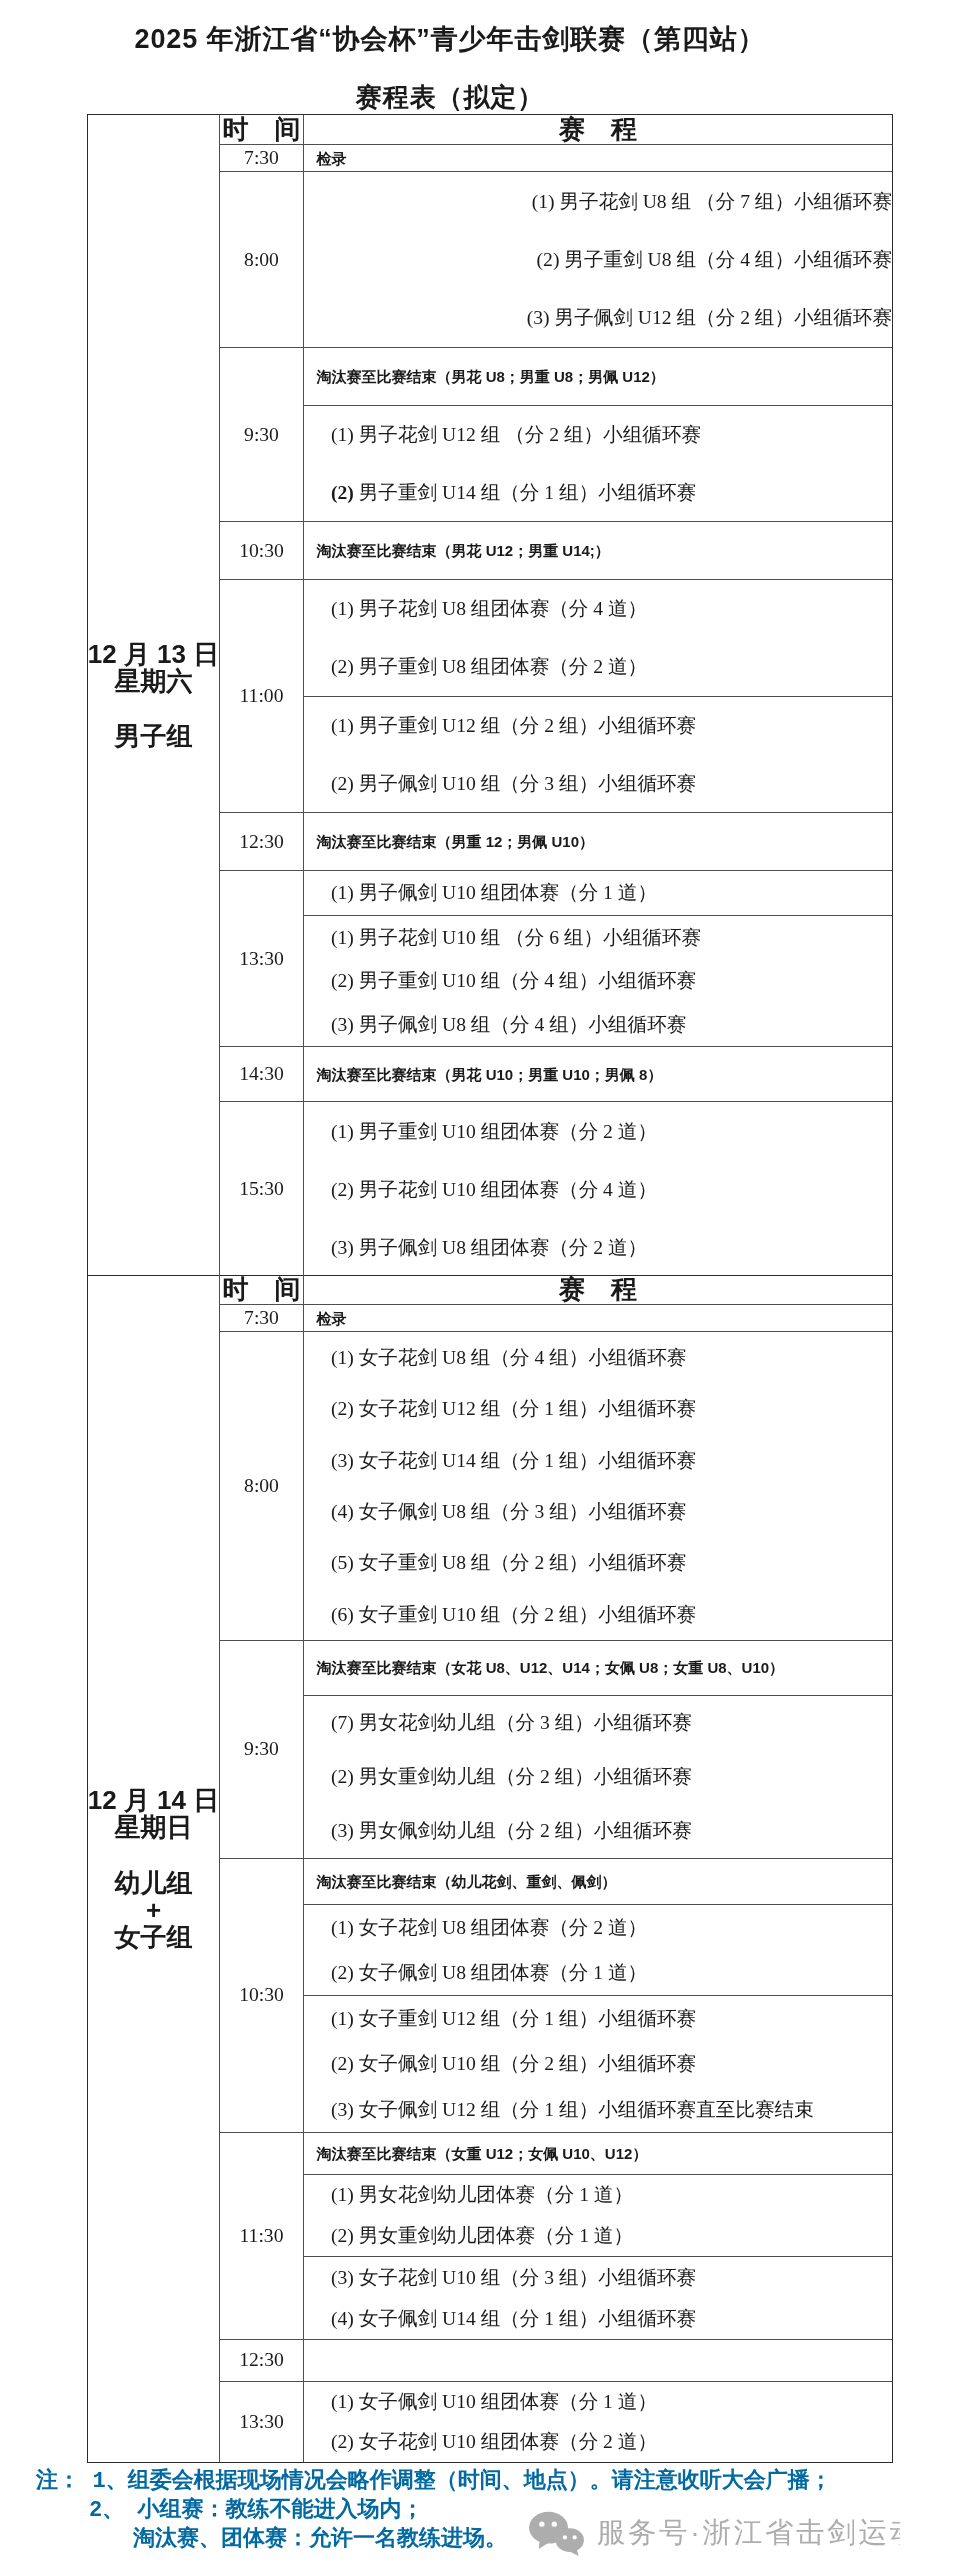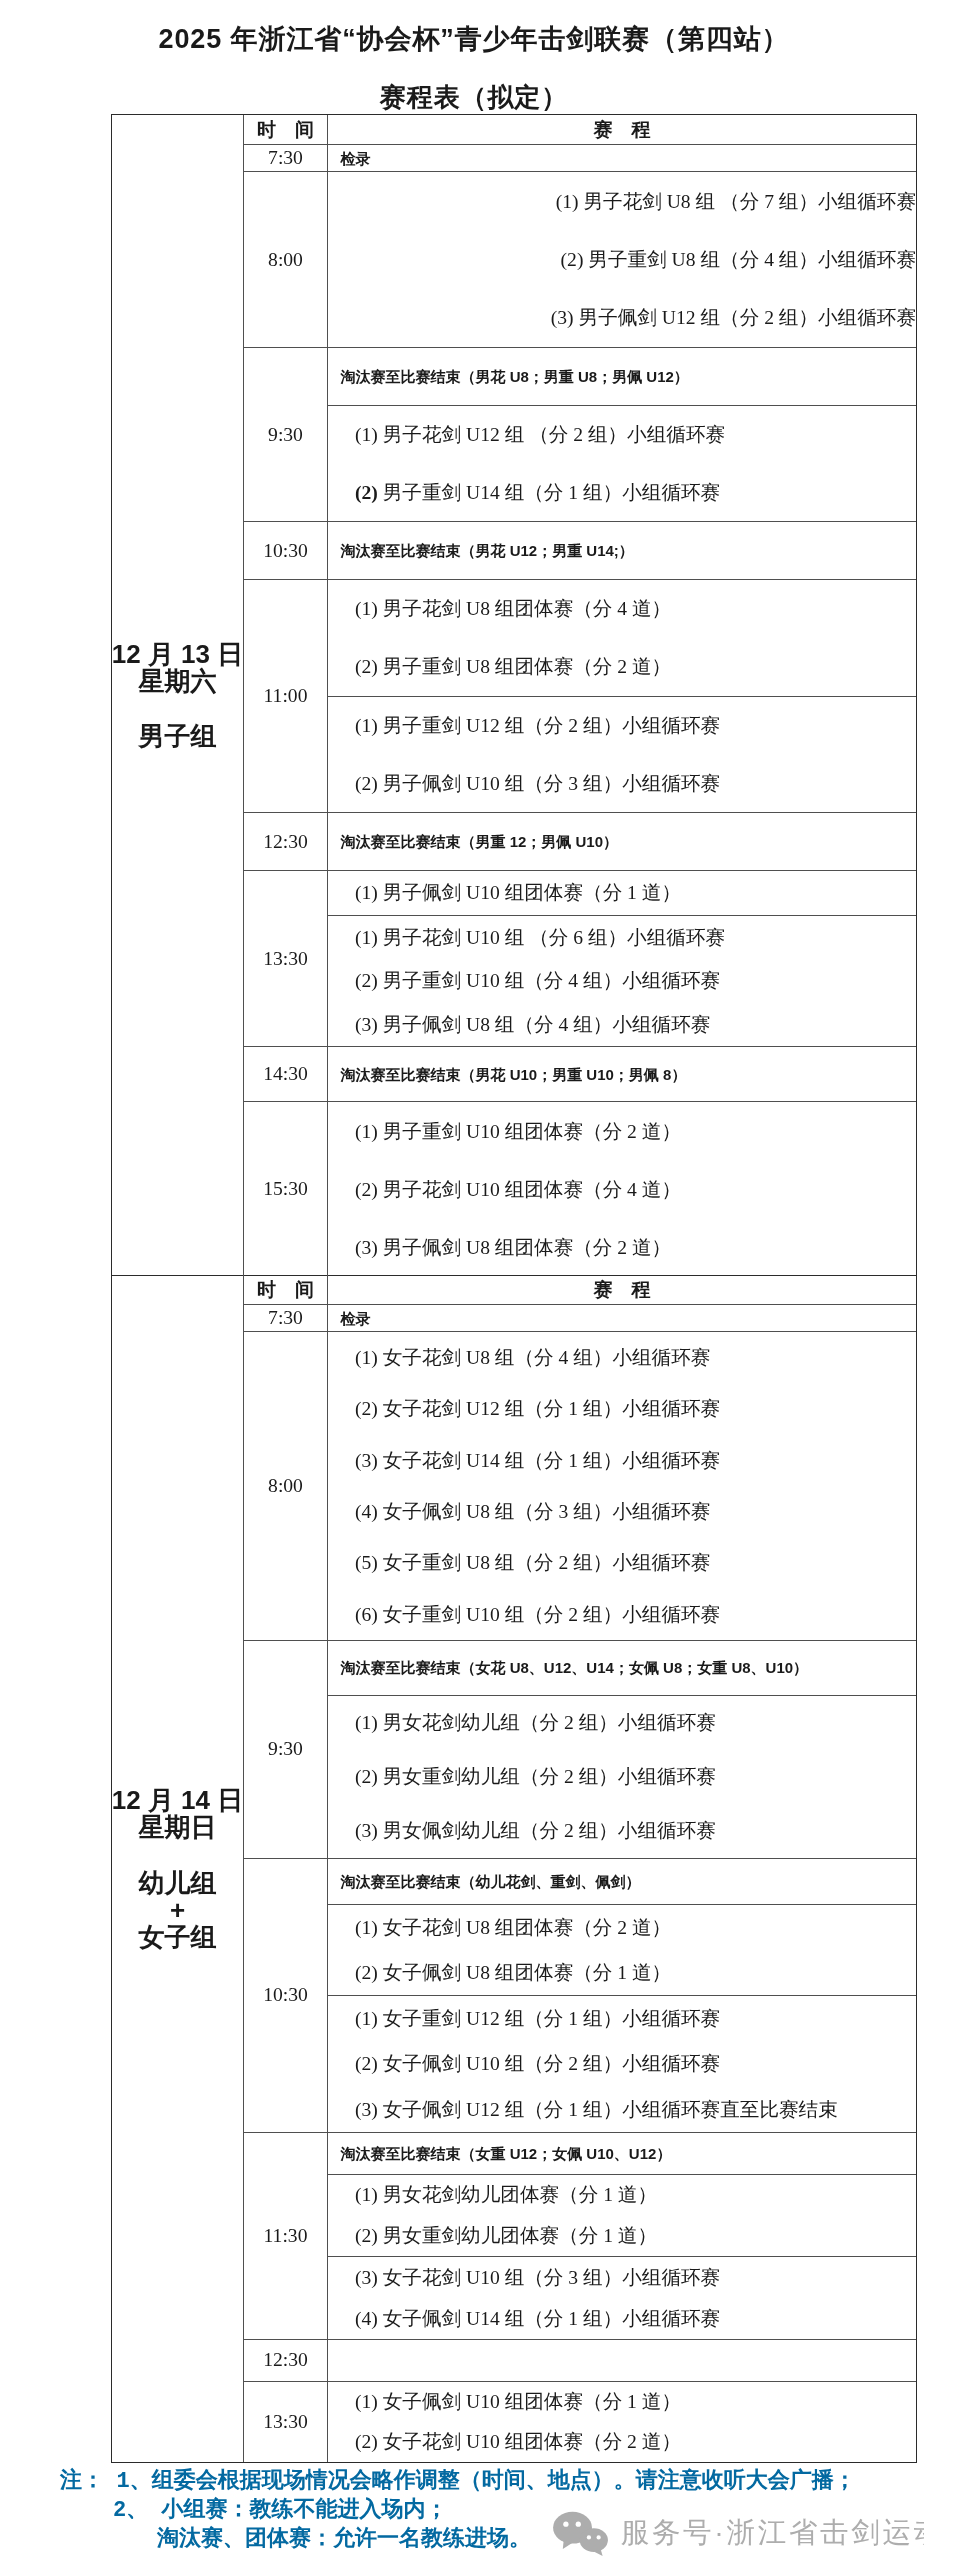--- a/index.html
+++ b/index.html
@@ -1,35 +1,35 @@
 <!DOCTYPE html>
 <html style="font-size:14.2px"><head>
 <meta charset="utf-8">
 <style>
   html,body{margin:0;padding:0;background:#ffffff;}
   .page{position:relative;width:900px;height:2576px;background:#ffffff;overflow:hidden;
-        color:#1a1a1a;font-family:"Liberation Serif","DejaVu Serif",serif;margin-left:24px;}
+        color:#1a1a1a;font-family:"Liberation Serif","DejaVu Serif",serif;}
   .page-title{margin:0;padding-top:21.4px;text-align:center;font-size:27px;font-weight:700;
         font-family:"Liberation Sans","DejaVu Sans",sans-serif;letter-spacing:0.9px;}
   .page-subtitle{margin:0;padding-top:23px;text-align:center;font-size:26px;font-weight:700;
         font-family:"Liberation Sans","DejaVu Sans",sans-serif;letter-spacing:0.9px;}
   .tables{position:absolute;left:87px;top:114px;width:806px;}
   .day-table{box-sizing:border-box;width:806px;border:1.8px solid #2b2b2b;display:flex;background:#fff;}
   .day-table + .day-table{margin-top:-1.8px;}
   .label-col{box-sizing:border-box;width:132px;flex:0 0 132px;border-right:1.8px solid #4f4f4f;
         display:flex;flex-direction:column;align-items:center;justify-content:center;}
   .label-line{font-family:"Liberation Sans","DejaVu Sans",sans-serif;font-weight:700;
         font-size:26px;line-height:27px;white-space:nowrap;}
   .label-spacer{height:28.5px;}
   .main-col{flex:1;display:flex;flex-direction:column;min-width:0;}
   .header-row{box-sizing:border-box;display:flex;border-bottom:1.8px solid #4f4f4f;}
   .header-time{box-sizing:border-box;width:84px;flex:0 0 84px;border-right:1.8px solid #4f4f4f;
         display:flex;align-items:center;justify-content:center;}
   .header-sched{flex:1;display:flex;align-items:center;justify-content:center;}
-  .header-text{font-family:"Liberation Sans","DejaVu Sans",sans-serif;font-weight:700;font-size:19px;}
+  .header-text{font-family:"Liberation Sans","DejaVu Sans",sans-serif;font-weight:700;font-size:26px;}
   .block{box-sizing:border-box;display:flex;border-bottom:1.8px solid #4f4f4f;}
   .block:last-child{border-bottom:none;}
   .time-cell{box-sizing:border-box;width:84px;flex:0 0 84px;border-right:1.8px solid #4f4f4f;
         display:flex;align-items:center;justify-content:center;font-size:19.6px;}
   .sched-cell{flex:1;display:flex;flex-direction:column;min-width:0;}
   .seg{box-sizing:border-box;display:flex;flex-direction:column;justify-content:space-around;}
   .seg + .seg{border-top:1.8px solid #4f4f4f;}
   .sched-line{font-size:19.6px;padding-left:27px;white-space:nowrap;line-height:27px;}
   .sched-line.bold{font-family:"Liberation Sans","DejaVu Sans",sans-serif;font-weight:700;
         font-size:15px;padding-left:12.5px;}
@@ -201,21 +201,21 @@
               </div>
             </div>
           </div>
           <div class="block" style="height: 218px;">
             <div class="time-cell">9:30</div>
             <div class="sched-cell">
               <div class="seg" style="flex-grow: 1;">
                 <div class="sched-line bold">淘汰赛至比赛结束（女花 U8、U12、U14；女佩 U8；女重 U8、U10）</div>
               </div>
               <div class="seg" style="flex-grow: 3;">
-                <div class="sched-line">(1) 男女花剑幼儿组（分 2 组）小组循环赛</div>
+                <div class="sched-line">(7) 男女花剑幼儿组（分 3 组）小组循环赛</div>
                 <div class="sched-line">(2) 男女重剑幼儿组（分 2 组）小组循环赛</div>
                 <div class="sched-line">(3) 男女佩剑幼儿组（分 2 组）小组循环赛</div>
               </div>
             </div>
           </div>
           <div class="block" style="height: 274px;">
             <div class="time-cell">10:30</div>
             <div class="sched-cell">
               <div class="seg" style="flex-grow: 1;">
                 <div class="sched-line bold">淘汰赛至比赛结束（幼儿花剑、重剑、佩剑）</div>

